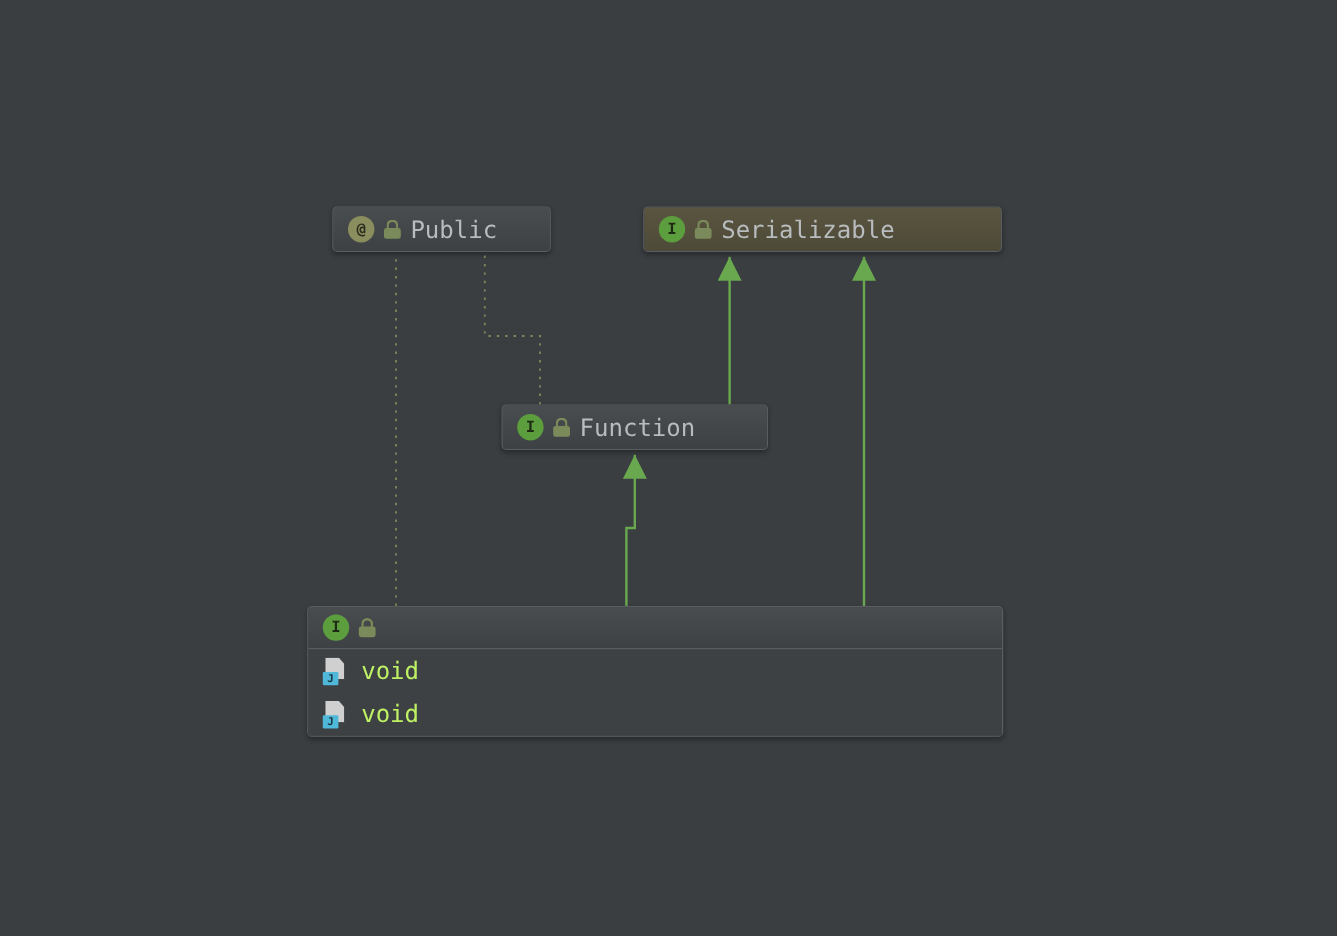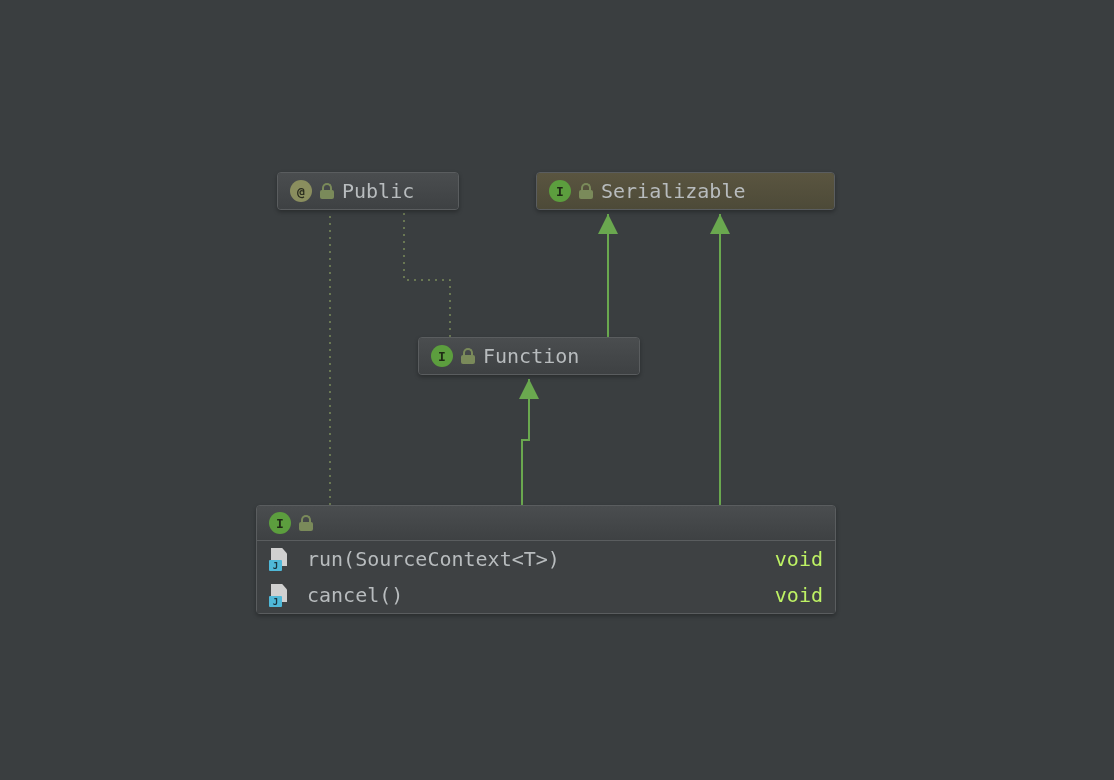--- a/index.html
+++ b/index.html
@@ -168,25 +168,23 @@
   <div class="node-header">
     <span class="icon-circle icon-interface">I</span>
     <span class="icon-lock"></span>
   </div>
   <div class="node-body">
     <div class="member-row">
       <span class="icon-file">
         <span class="icon-file-page"></span>
         <span class="icon-file-badge">J</span>
       </span>
-      <span class="member-name">run(SourceContext&lt;T&gt;)</span>
       <span class="member-type">void</span>
     </div>
     <div class="member-row">
       <span class="icon-file">
         <span class="icon-file-page"></span>
         <span class="icon-file-badge">J</span>
       </span>
-      <span class="member-name">cancel()</span>
       <span class="member-type">void</span>
     </div>
   </div>
 </div>
 
 </body></html>

